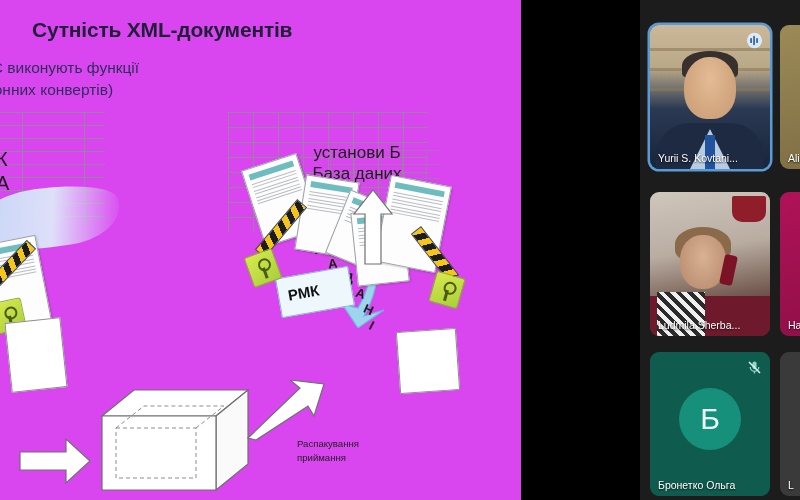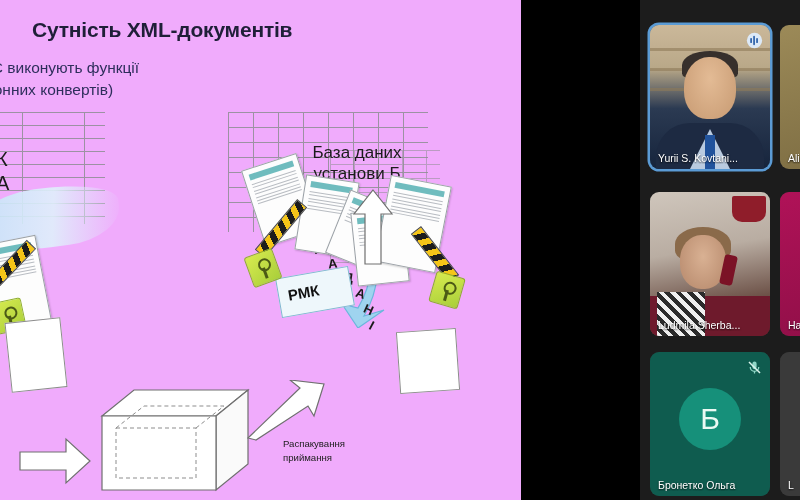--- a/index.html
+++ b/index.html
@@ -6,21 +6,21 @@
   html, body {
     width:800px; height:500px; overflow:hidden;
     background:#000;
     font-family:"Liberation Sans", sans-serif;
   }
   #root { position:relative; width:800px; height:500px; background:#000; }
 
   
   .slide-stage {
     position:absolute; left:0; top:0; width:521px; height:500px;
-    background:#f0abfc; overflow:hidden;
+    background:#d946ef; overflow:hidden;
   }
   .slide-title {
     position:absolute; left:32px; top:18px;
     font-size:21px; font-weight:bold; color:#1f1f38;
     letter-spacing:-0.2px; white-space:nowrap;
   }
   .slide-bullet {
     position:absolute; left:-22px; top:57px;
     font-size:15.5px; color:#2e2e5c; line-height:1.45;
     white-space:nowrap;
@@ -119,21 +119,21 @@
 
   
   .outline-arrow { position:absolute; }
 
   
   .note {
     position:absolute; font-size:9.6px; color:#202020;
     line-height:1.42; text-align:center;
   }
   .note-send { left:56px; top:332px; width:190px; }
-  .note-unpack { left:283px; top:437px; width:108px; text-align:left; }
+  .note-unpack { left:297px; top:437px; width:108px; text-align:left; }
 
   
   .box3d { position:absolute; left:100px; top:388px; }
   .box-label {
     position:absolute; left:122px; top:428px; width:96px;
     text-align:center; font-size:11.5px; font-weight:bold; color:#111;
     line-height:1.25;
   }
   .xmldoc-band {
     position:absolute; left:298px; top:376px;
@@ -258,22 +258,22 @@
     </div>
 
     <div class="grid grid-left"></div>
     <div class="grid grid-right"></div>
     <div class="grid grid-right2"></div>
 
     <div style="position:absolute;left:-4px;top:148px;font-size:20px;color:#1b1b1b;">К</div>
     <div style="position:absolute;left:-4px;top:172px;font-size:20px;color:#1b1b1b;">А</div>
 
     <div class="db-label">
+      <div>установи Б</div>
       <div>База даних</div>
-      <div>установи Б</div>
     </div>
 
     <div class="swoosh-left"></div>
 
     <svg class="blue-arrow" width="170" height="140" viewBox="0 0 170 140">
       <path d="M6,26 C40,6 86,10 108,44 C126,72 120,104 106,128
                L126,122 L100,140 L84,116 L100,120
                C114,96 118,70 98,48 C78,24 40,22 10,40 Z" fill="#9fd4ef" stroke="#6bb6dc" stroke-width="1.2"></path>
     </svg>
 

